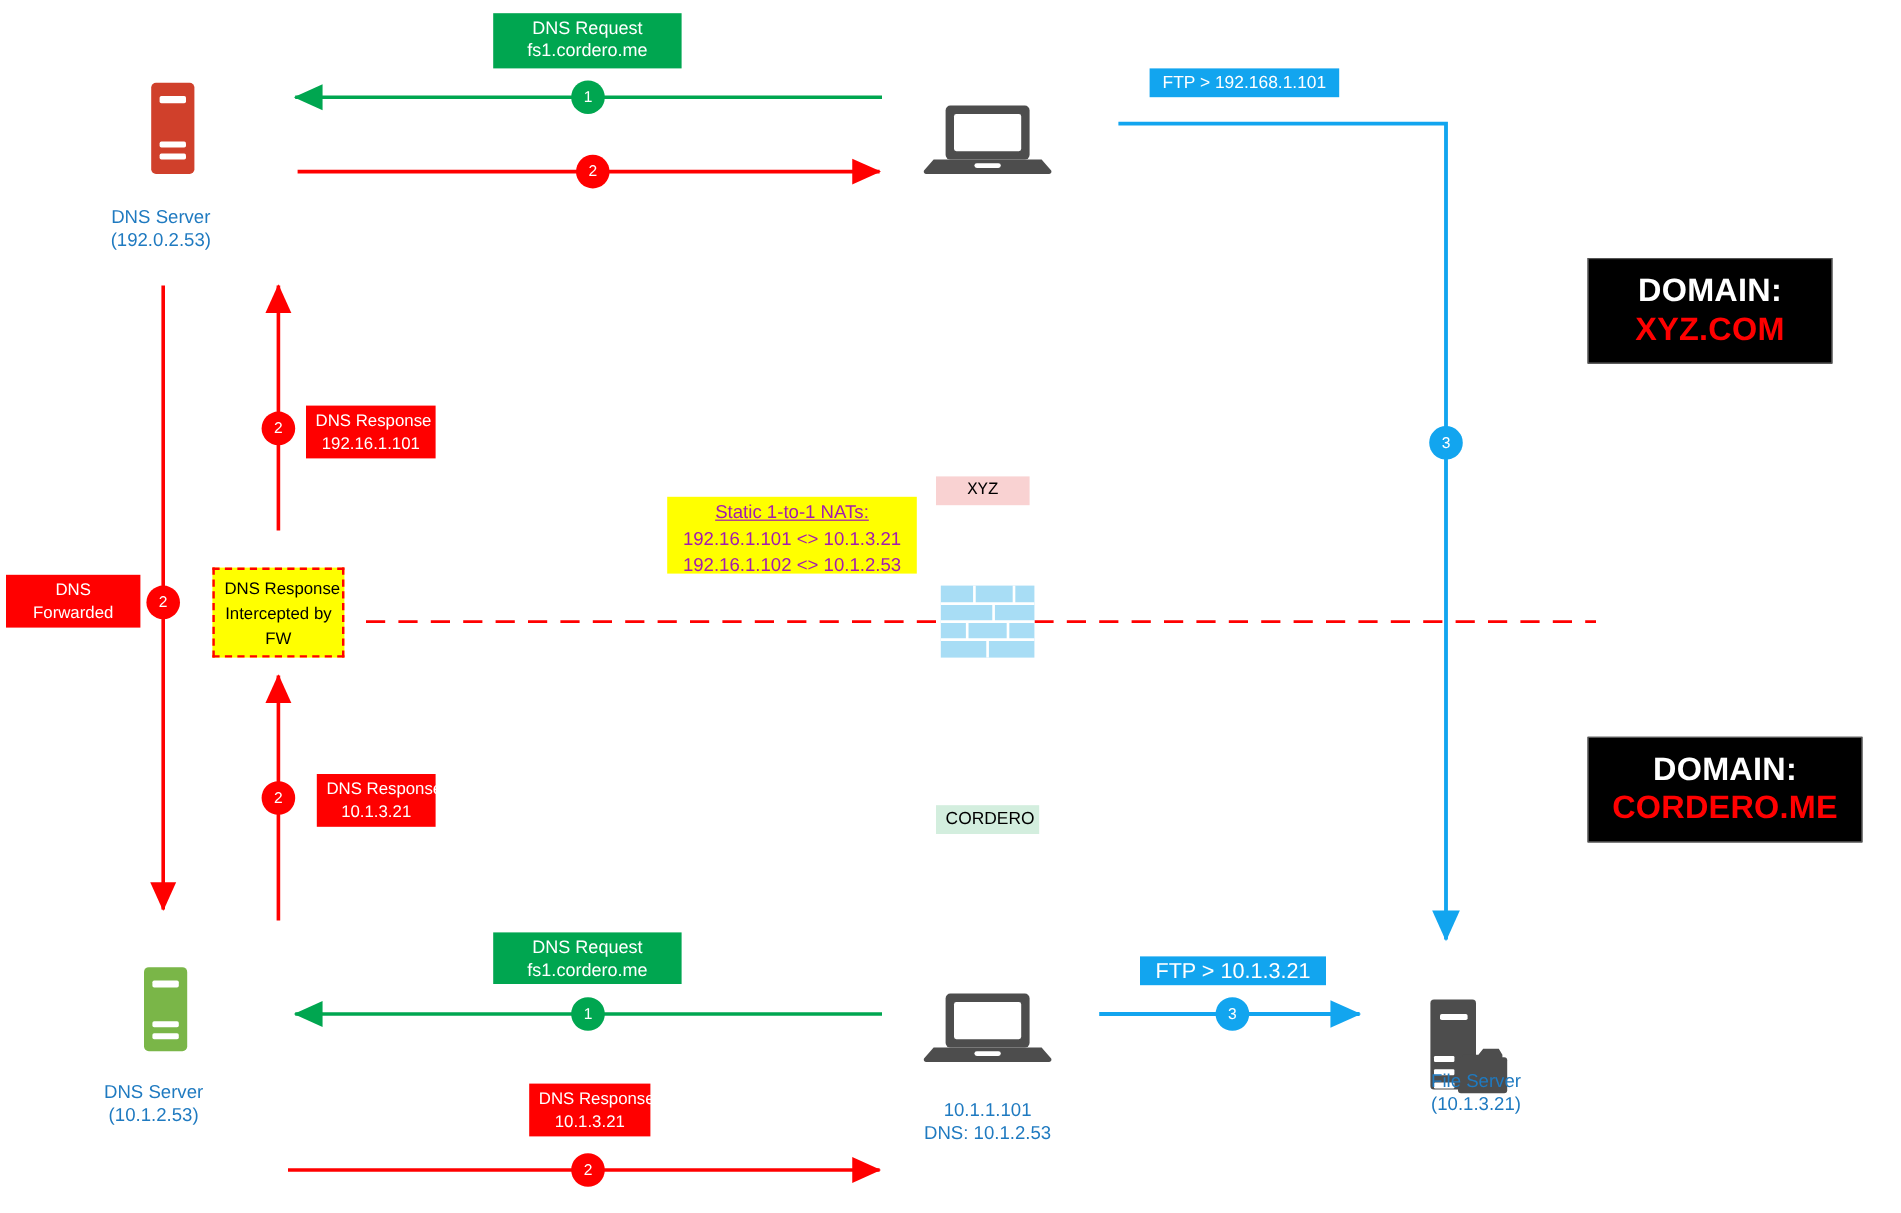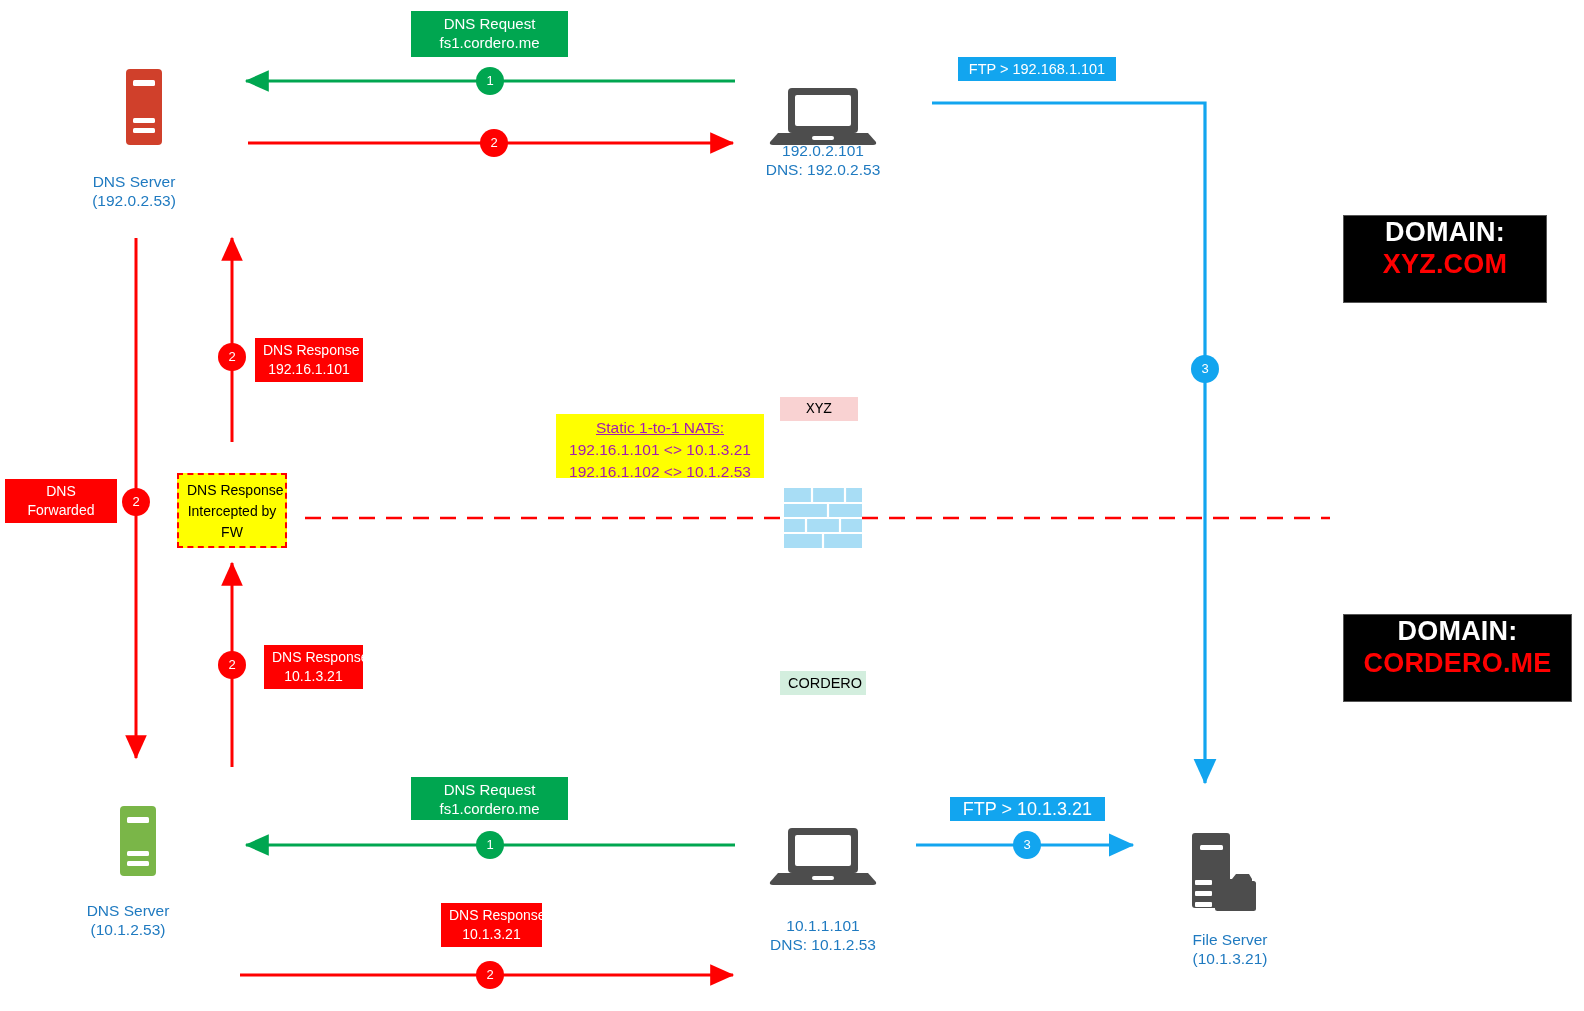--- a/index.html
+++ b/index.html
@@ -86,23 +86,22 @@
     color: #000000;
     font-size: 14.5px;
   }
 
   
   .domain-plate {
     position: absolute;
     background: #000000;
     border: 1px solid #555555;
     text-align: center;
-    padding: 0 0 8px 0;
+    padding: 10px 0 8px 0;
     box-sizing: border-box;
-    margin-left: 20px;
   }
   .domain-plate .dom-label {
     display: block;
     color: #ffffff;
     font-size: 27px;
     font-weight: bold;
     line-height: 32px;
     letter-spacing: 0.2px;
   }
   .domain-plate .dom-value {
@@ -234,31 +233,27 @@
   <div class="node-caption" style="left:44px; top:172px; width:180px;">
     <div>DNS Server</div>
     <div>(192.0.2.53)</div>
   </div>
 
   <div class="node-caption" style="left:38px; top:901px; width:180px;">
     <div>DNS Server</div>
     <div>(10.1.2.53)</div>
   </div>
 
-  <div class="node-caption" style="left:723px; top:141px; width:200px;">
-    <div>192.0.2.101</div>
-    <div>DNS: 192.0.2.53</div>
-  </div>
 
   <div class="node-caption" style="left:723px; top:916px; width:200px;">
     <div>10.1.1.101</div>
     <div>DNS: 10.1.2.53</div>
   </div>
 
-  <div class="node-caption" style="left:1140px; top:930px; width:180px;">
+  <div class="node-caption" style="left:1140px; top:892px; width:180px;">
     <div>File Server</div>
     <div>(10.1.3.21)</div>
   </div>
 
   <div class="callout callout-pink" style="left:780px; top:397px; width:78px; height:24px; line-height:18px;">XYZ</div>
   <div class="callout callout-mint" style="left:780px; top:671px; width:86px; height:24px; line-height:18px;">CORDERO</div>
 
   <div class="callout callout-green" style="left:411px; top:11px; width:157px; height:46px;">
     <div>DNS Request</div>
     <div>fs1.cordero.me</div>

